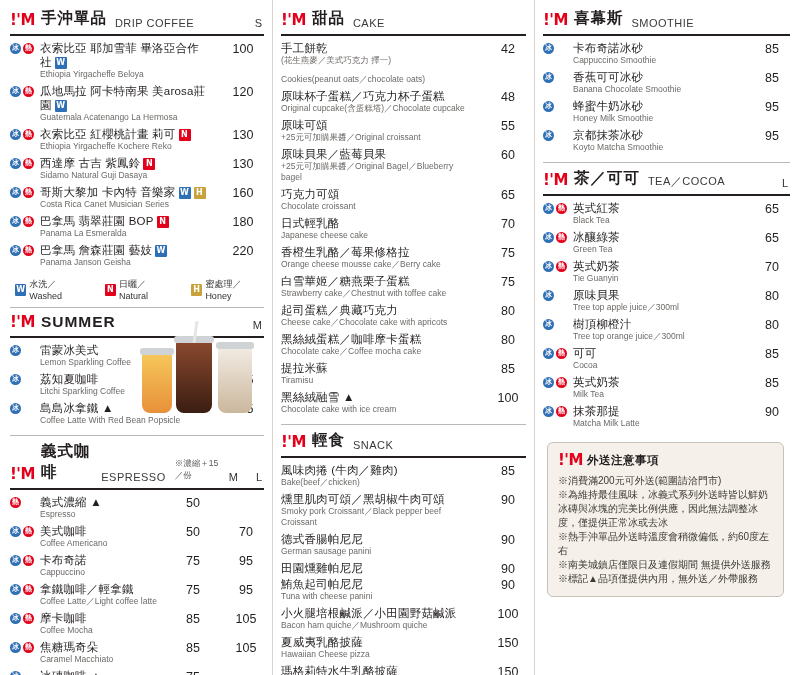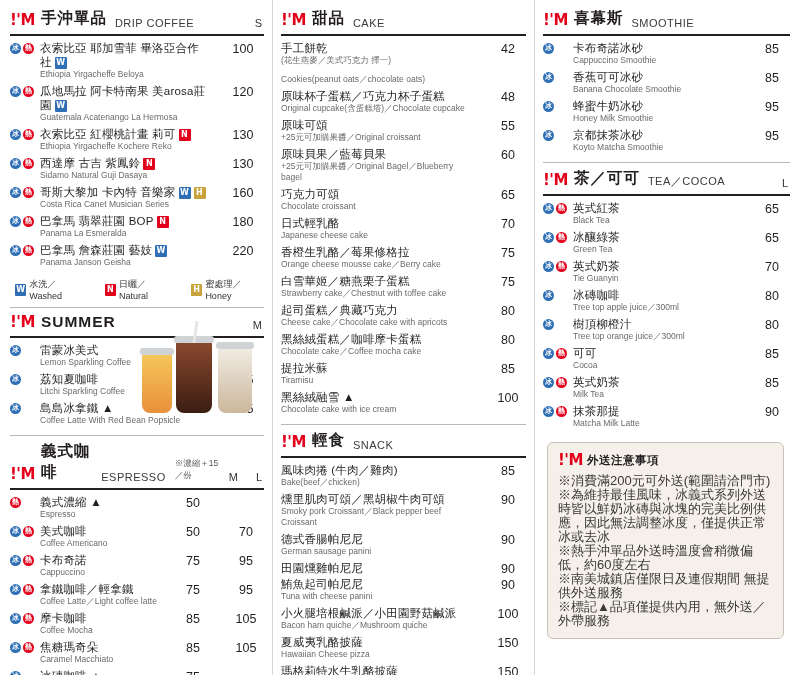--- a/index.html
+++ b/index.html
@@ -71,21 +71,21 @@
   .lid{position:absolute;left:-2px;right:-2px;top:-5px;height:7px;background:#cfd3d6;border-radius:3px;}
   .straw{position:absolute;top:-20px;left:50%;width:3px;height:22px;background:#e8e6e3;transform:rotate(8deg);}
 
   
   .notice{
     margin:10px 6px 0 4px;border:1px solid #c9c2b8;border-radius:6px;
     background:#f5f1ea;padding:8px 10px 10px 10px;
   }
   .notice-head{display:flex;align-items:center;gap:4px;margin-bottom:5px;}
   .notice-title{font-size:11.5px;font-weight:bold;letter-spacing:0.5px;}
-  .notice li{font-size:13px;line-height:14px;color:#3b3835;list-style:none;}
+  .notice li{font-size:10px;line-height:14px;color:#3b3835;list-style:none;}
   .notice ul{margin:0;padding:0;}
 </style>
 </head>
 <body>
 
 <div class="page">
 
   <div class="col col-left">
 
     <div>
@@ -618,21 +618,21 @@
             <div class="nm">英式奶茶</div>
             <div class="sub">Tie Guanyin</div>
           </div>
         <div class="price p3">70</div>
       </div>
       <div class="item">
         <div class="badges">
             <span class="dot i">冰</span>
           </div>
         <div class="names">
-            <div class="nm">冰磚咖啡</div>
+            <div class="nm">原味貝果</div>
             <div class="sub">Tree top apple juice／300ml</div>
           </div>
         <div class="price p3">80</div>
       </div>
       <div class="item">
         <div class="badges">
             <span class="dot i">冰</span>
           </div>
         <div class="names">
             <div class="nm">樹頂柳橙汁</div>

